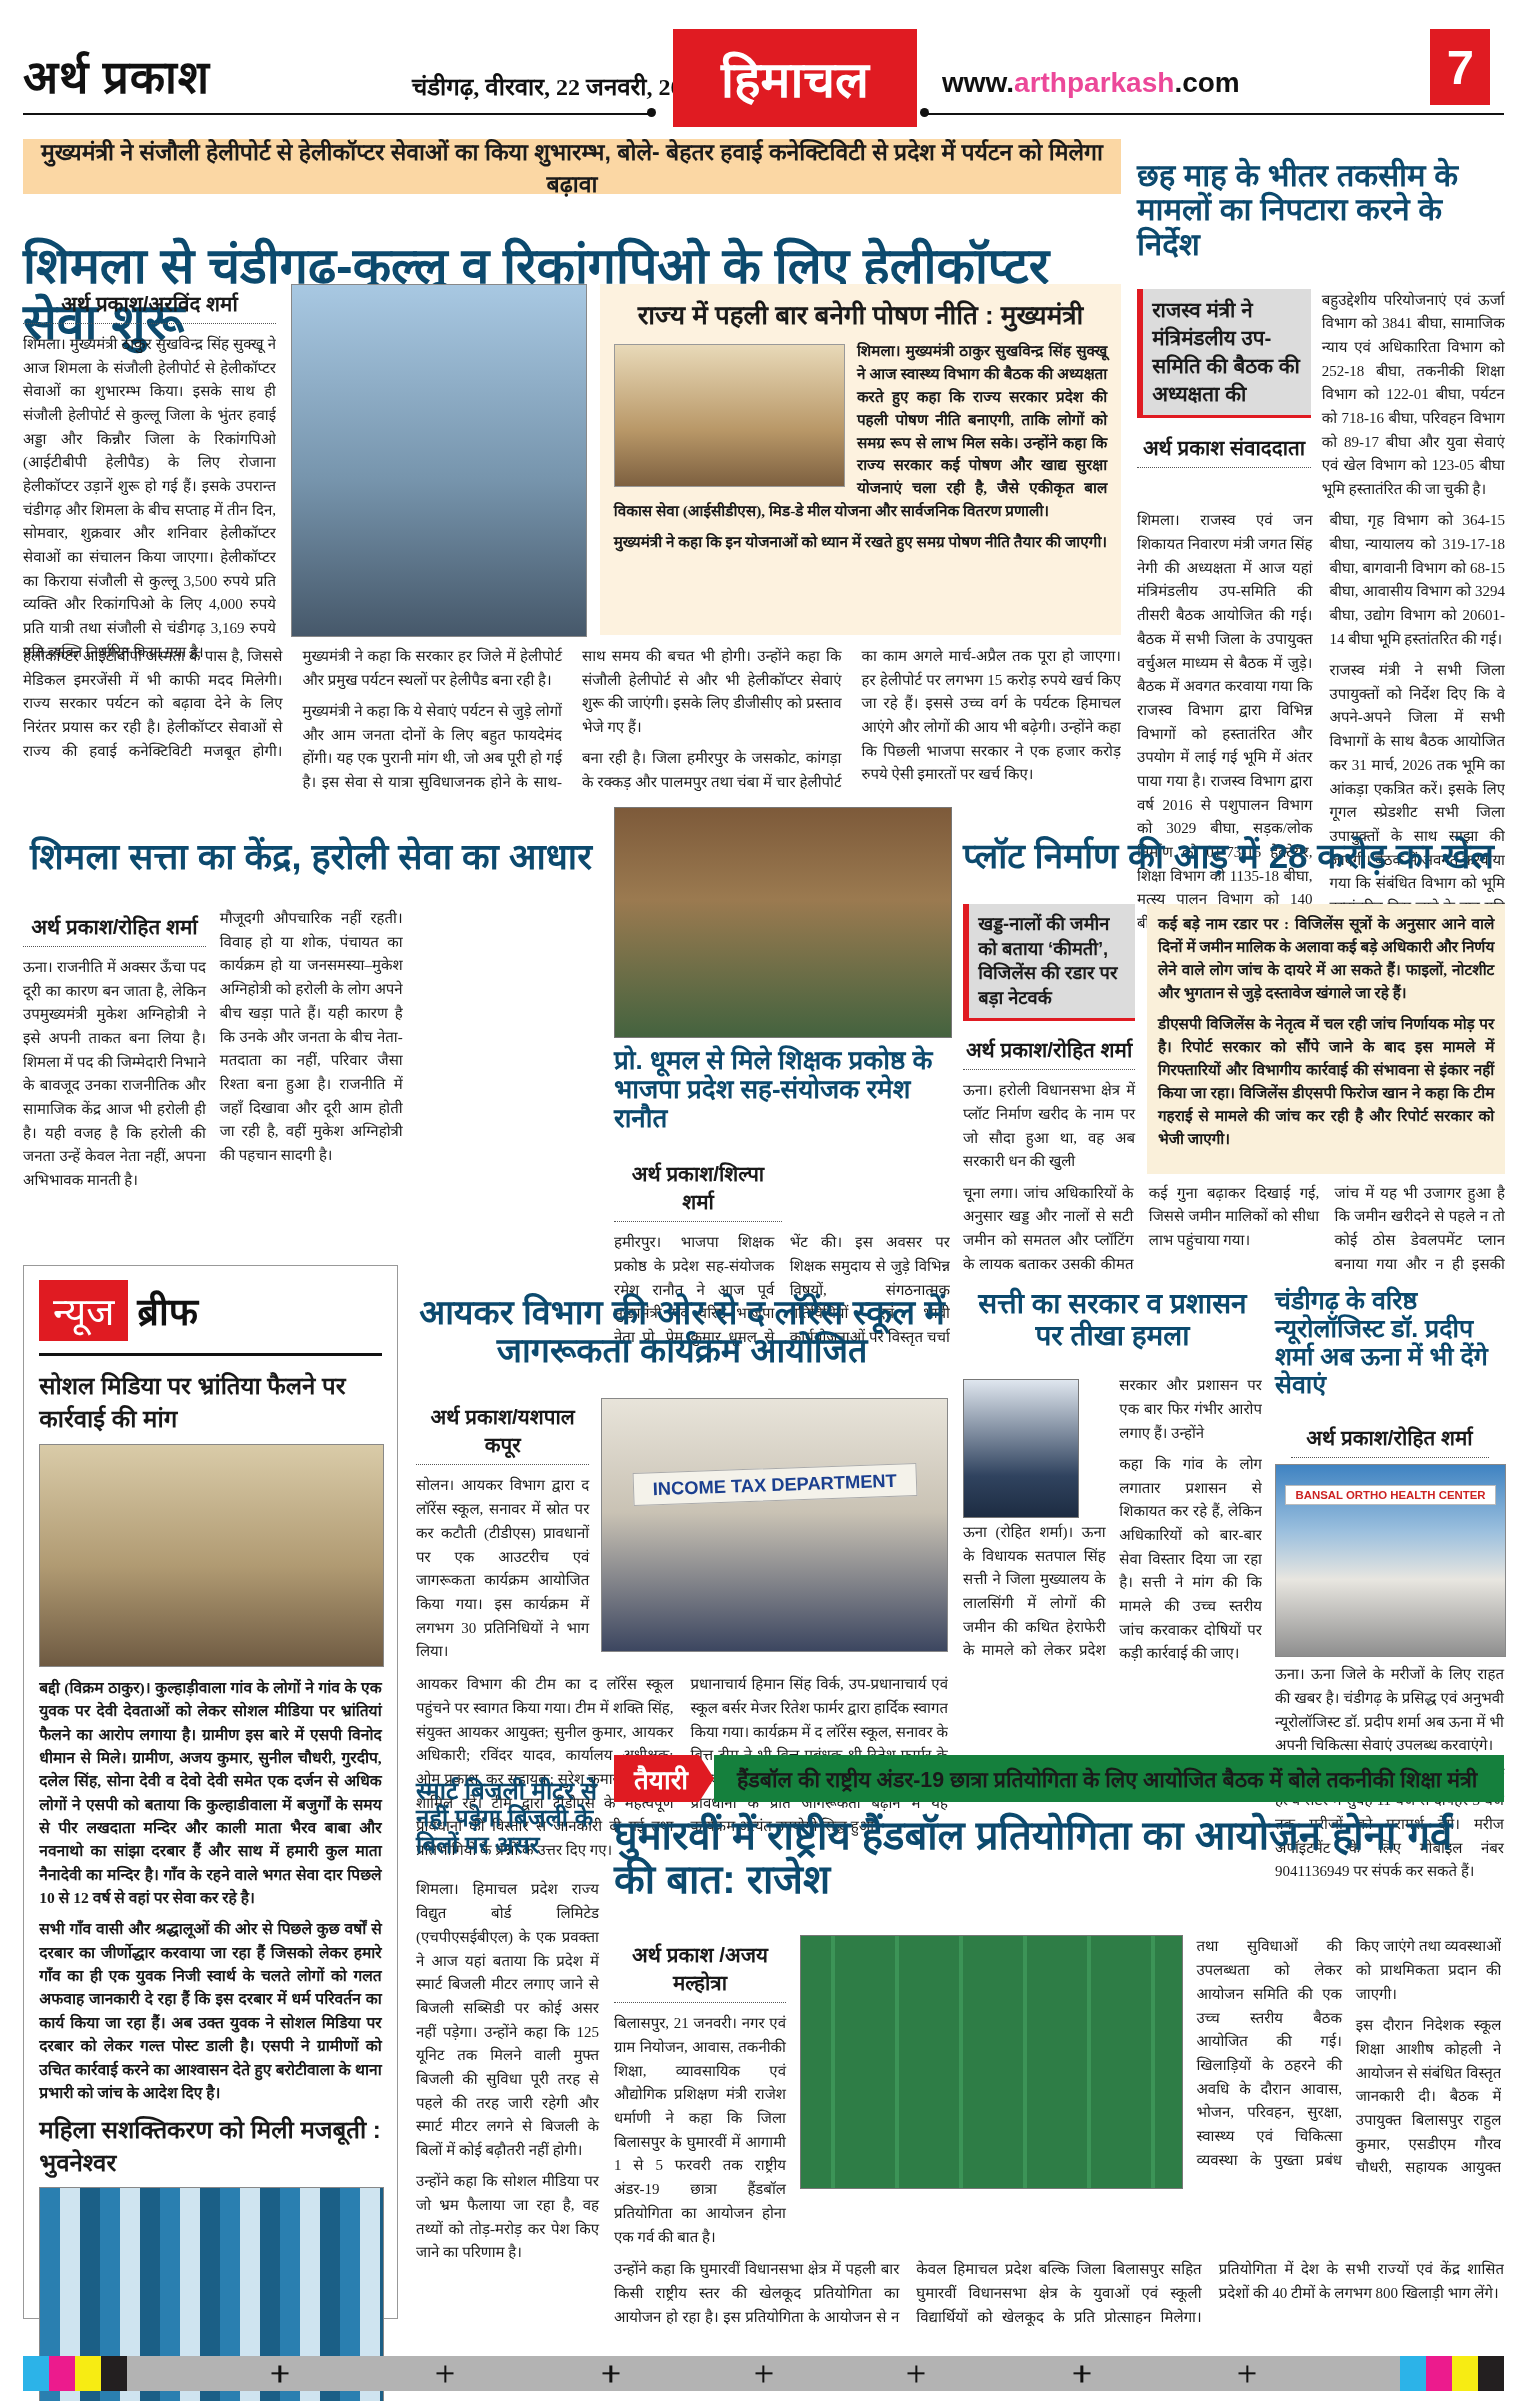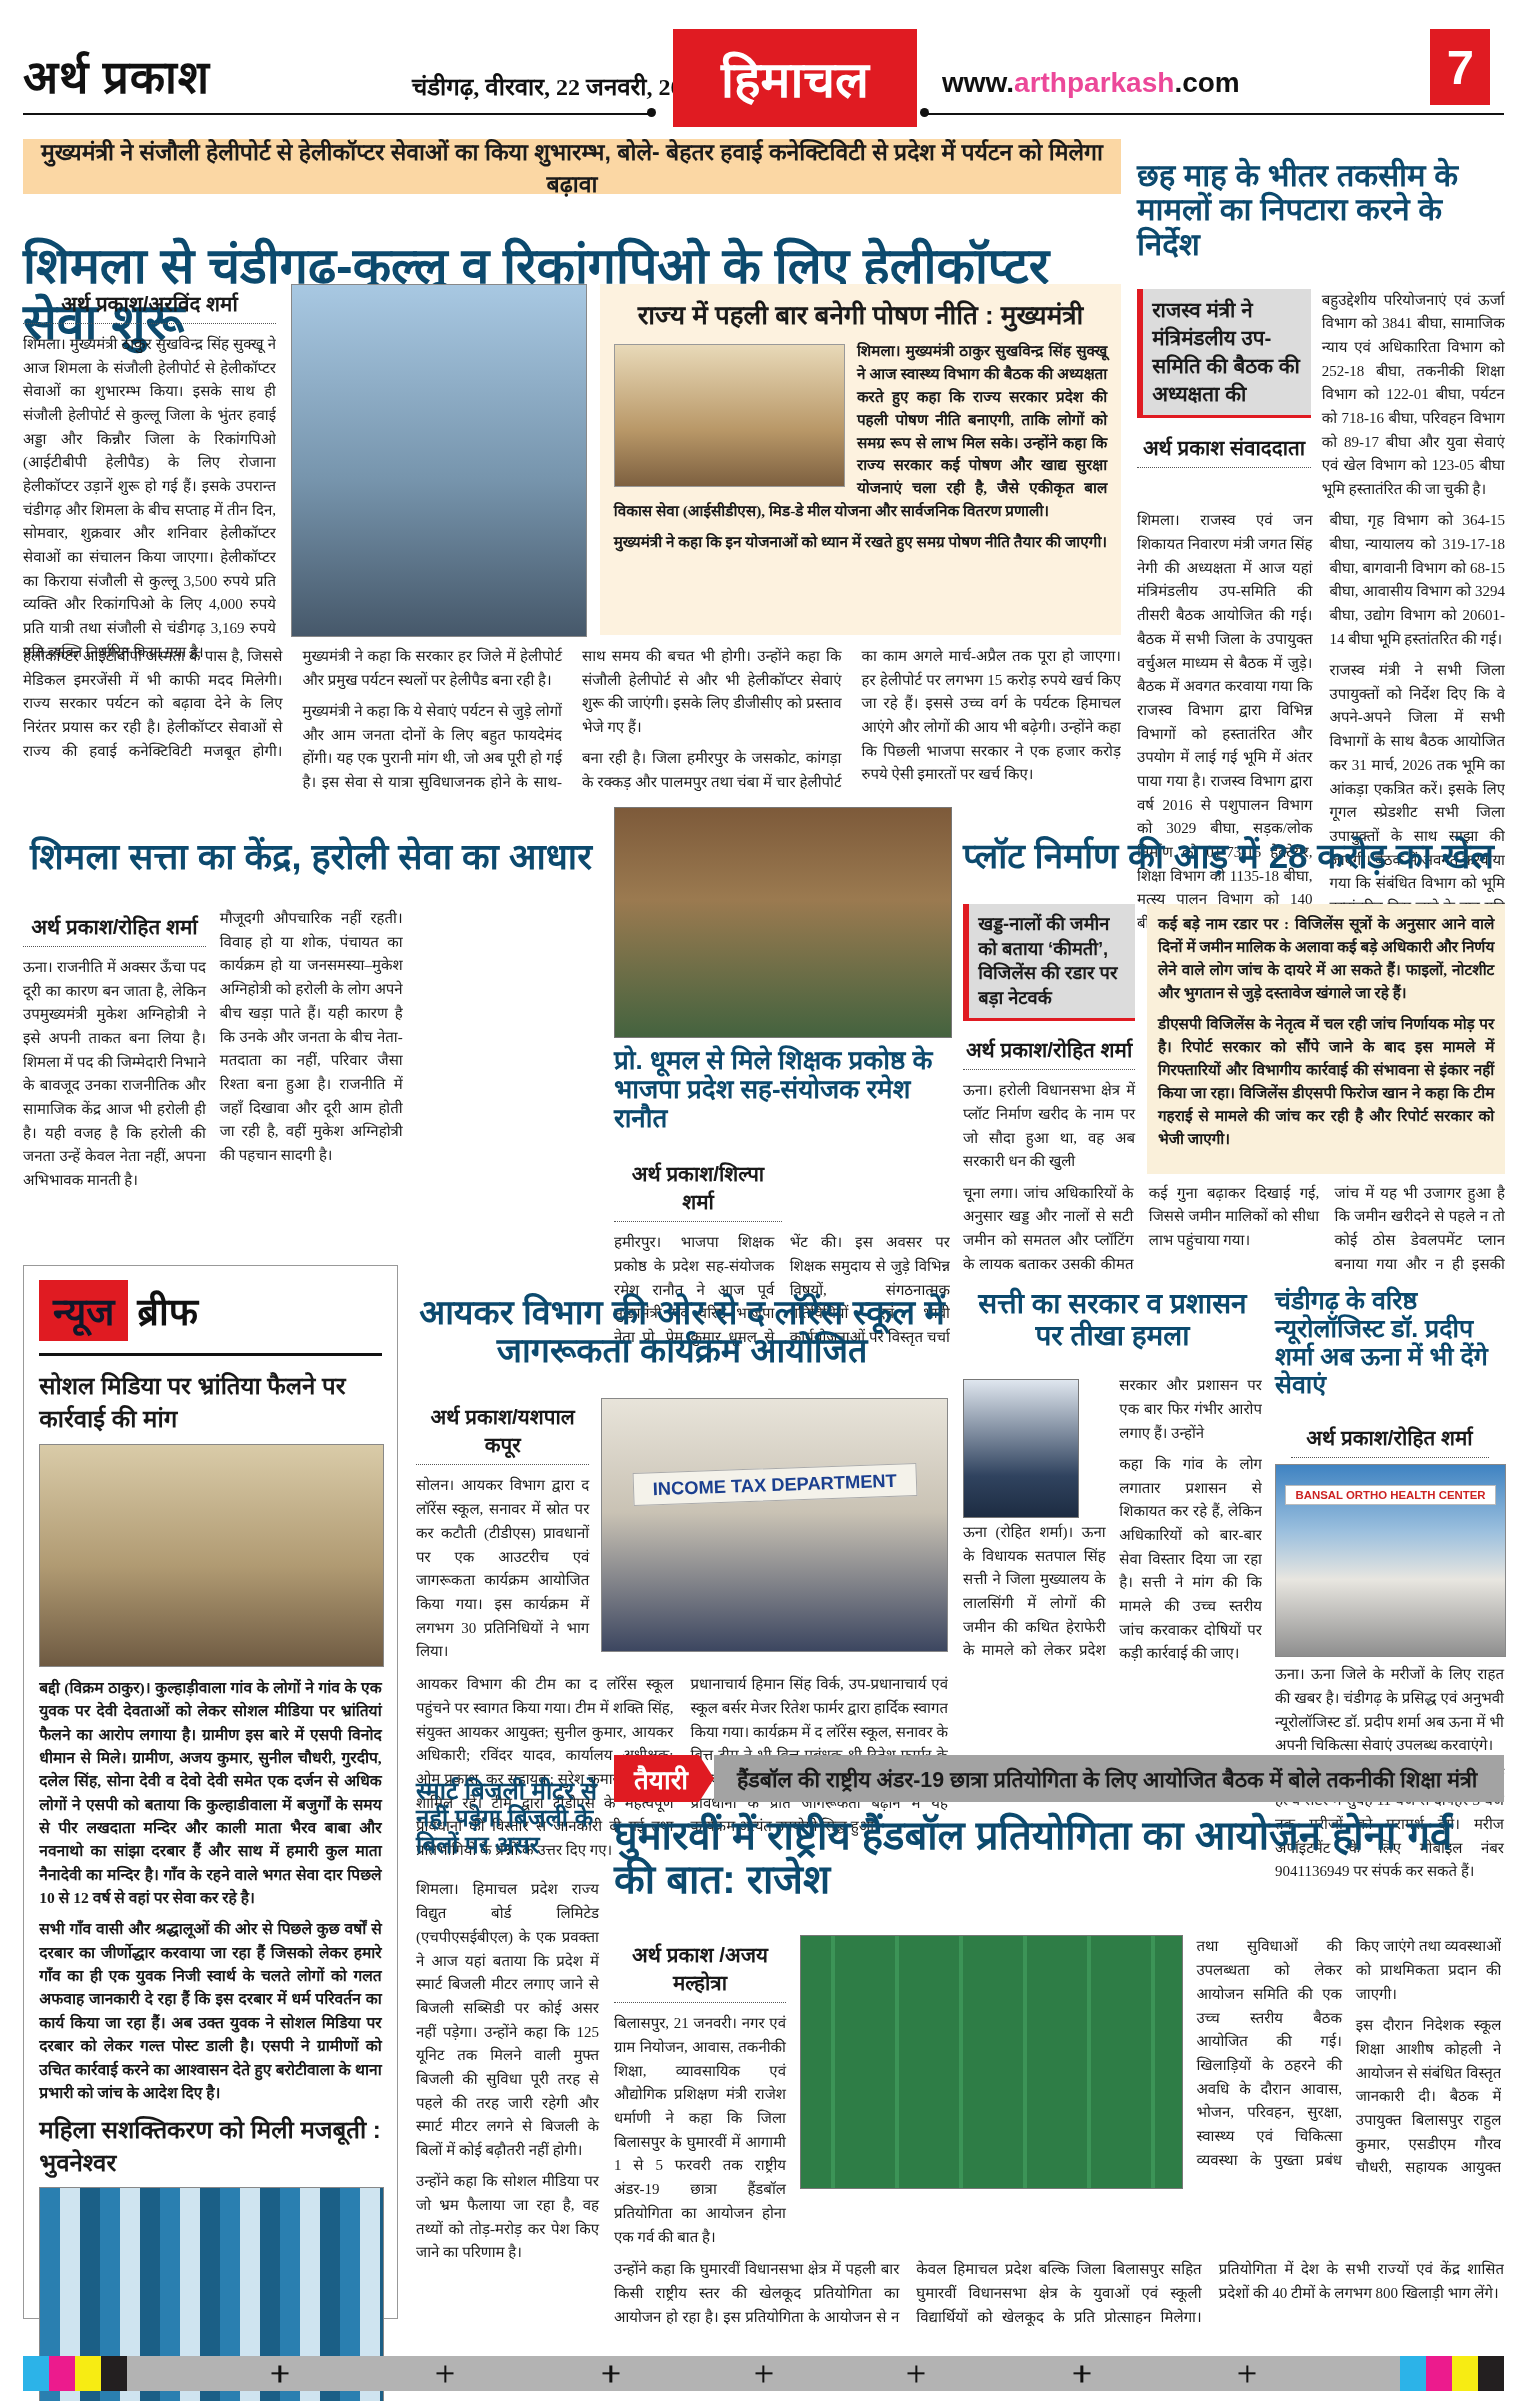--- a/index.html
+++ b/index.html
@@ -55,21 +55,21 @@
   .plot{top:807px;left:963px;width:542px;}
   .plot .headline{font-size:35px;}
   .plot-row{display:flex;gap:12.2px;margin-top:9.2px;}
   .plot-left{width:175px;}
   .plot-box{width:342px;background:#faf0da;padding:9.2px 10.7px;font-weight:700;font-size:15.3px;line-height:1.5;text-align:justify;}
   .plot-box p{margin:0 0 7.6px 0;}
   .plot-bottom{margin-top:7.6px;columns:3;column-gap:15.3px;height:114px;overflow:hidden;}
   
   .brief{top:1265px;left:23px;width:375px;height:1054px;border:1.5px solid #999;box-sizing:border-box;padding:13.7px 15.3px;}
   .brief-logo-row{display:flex;align-items:center;gap:9.2px;}
-  .brief-logo-red{background:#e01b22;color:#0f172a;font-family:"Liberation Sans",sans-serif;font-weight:700;font-size:38px;padding:4.6px 13.7px;}
+  .brief-logo-red{background:#e01b22;color:#ffffff;font-family:"Liberation Sans",sans-serif;font-weight:400;font-size:38px;padding:4.6px 13.7px;}
   .brief-logo-black{font-family:"Liberation Sans",sans-serif;font-weight:900;font-size:38px;color:#111;}
   .brief-rule{height:3.1px;background:#111;margin:12.2px 0;}
   .brief h3{font-family:"Liberation Sans",sans-serif;font-size:24px;font-weight:900;margin:4.6px 0 9.2px 0;}
   .brief-photo1{width:100%;height:221px;background:linear-gradient(180deg,#d9cba8 0%,#b09a72 55%,#6e5a42 100%);border:0.8px solid #888;margin-bottom:9.2px;}
   .brief-photo2{width:100%;height:221px;background:repeating-linear-gradient(90deg,#2a7fb0 0 20px,#cfe4f0 20px 40px,#1b5f86 40px 60px);border:0.8px solid #888;margin-bottom:9.2px;}
   .brief .bodytxt{font-weight:600;font-size:15.6px;line-height:1.5;}
   
   .itax{top:1265px;left:416px;width:532px;}
   .itax .headline{font-size:34px;text-align:center;}
   .itax-row{display:flex;gap:12.2px;margin-top:10.7px;}
@@ -88,21 +88,21 @@
   .neuro-photo{width:100%;height:191px;background:linear-gradient(180deg,#3f83c2 0%,#9cc0de 35%,#e8e6e0 60%,#8e8e8e 100%);border:0.8px solid #888;position:relative;margin:6.1px 0;}
   .neuro-sign{position:absolute;left:9.2px;top:20px;right:9.2px;background:#fff;color:#c22;font-family:"Liberation Sans",sans-serif;font-weight:900;font-size:11.4px;text-align:center;padding:3.1px 0;border:0.8px solid #bbb;}
   
   .meter{top:1758px;left:416px;width:183px;}
   .meter .headline{font-size:24px;}
   .meter .bodytxt{margin-top:7.6px;}
   
   .handball{top:1755px;left:614px;width:890px;}
   .hb-tagrow{display:flex;height:47px;}
   .hb-tag{background:#e01b22;color:#fff;font-family:"Liberation Sans",sans-serif;font-weight:900;font-size:26px;display:flex;align-items:center;padding:0 26px 0 20px;clip-path:polygon(0 0,85% 0,100% 50%,85% 100%,0 100%);}
-  .hb-strap{flex:1;background:#a3a3a3;display:flex;align-items:center;padding-left:23px;font-family:"Liberation Sans",sans-serif;font-weight:800;font-size:21.4px;}
+  .hb-strap{flex:1;background:#15803d;display:flex;align-items:center;padding-left:23px;font-family:"Liberation Sans",sans-serif;font-weight:800;font-size:21.4px;}
   .handball .headline{font-size:40px;margin-top:10.7px;}
   .hb-row{display:flex;gap:13.7px;margin-top:10.7px;}
   .hb-left{width:172px;}
   .hb-photo{width:381px;height:252px;background:repeating-linear-gradient(90deg,#2e7d46 0 30.5px,#3c9457 30.5px 34px,#2e7d46 34px 64px),#2e7d46;border:0.8px solid #777;}
   .hb-right{width:305px;columns:2;column-gap:13.7px;height:252px;overflow:hidden;}
   .hb-bottom{margin-top:9.2px;columns:3;column-gap:17px;height:126px;overflow:hidden;}
   
   .footbar{top:2356px;left:23px;width:1481px;height:35px;background:#b3b3b3;display:flex;align-items:center;}
   .chip{width:26px;height:35px;}
   .c-c{background:#2cb3e8;} .c-m{background:#ec1b8d;} .c-y{background:#f7ec13;} .c-k{background:#231f20;}

